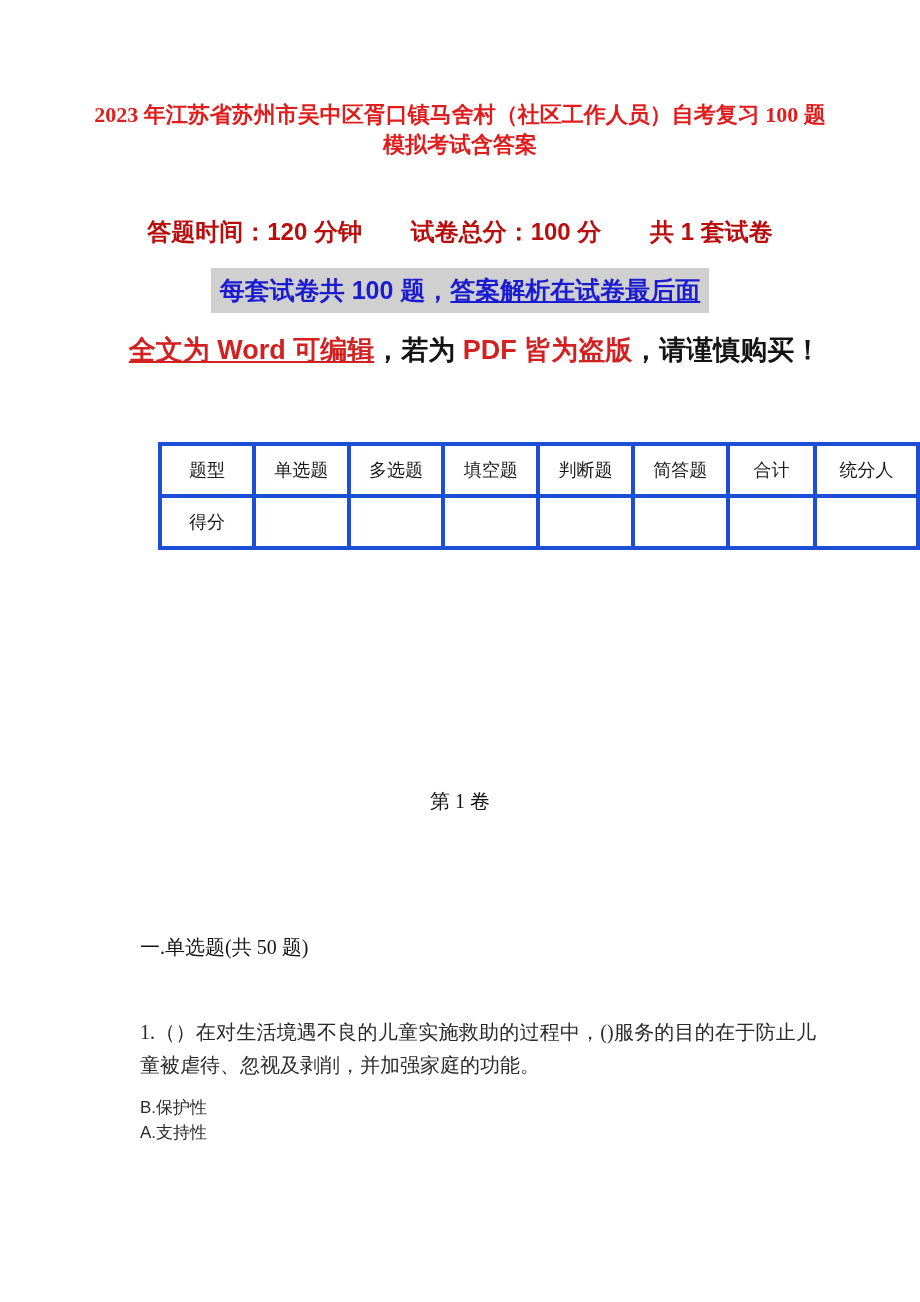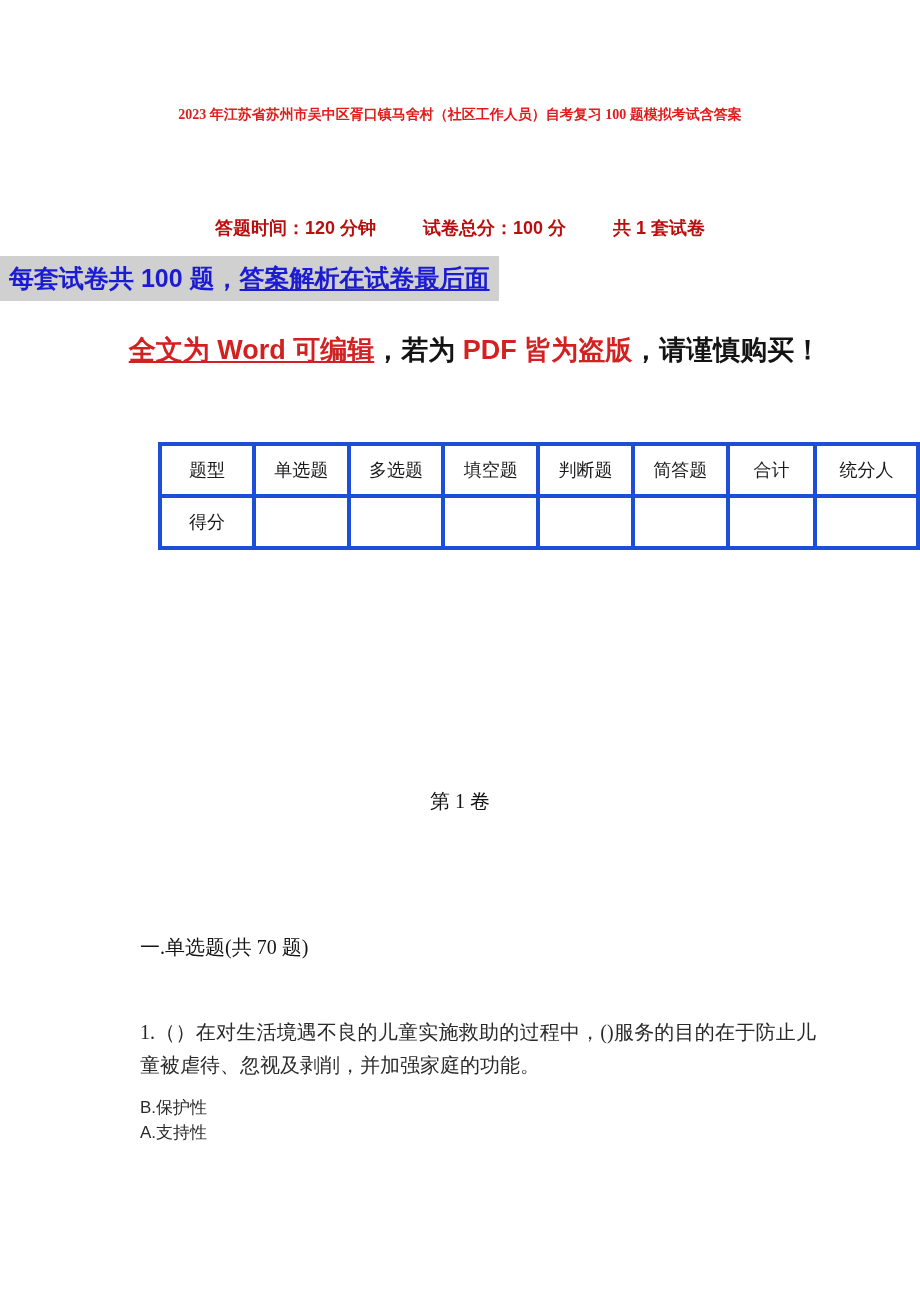--- a/index.html
+++ b/index.html
@@ -13,42 +13,43 @@
     color: #111111;
   }
 
   
   .doc-title {
     position: absolute;
     top: 100px; left: 90px; right: 90px;
     text-align: center;
     font-family: "Liberation Serif", serif;
     font-weight: bold;
-    font-size: 14px;
+    font-size: 22px;
     line-height: 30px;
     color: #e11c1c;
   }
 
   
   .exam-info {
     position: absolute;
     top: 216px; left: 0; right: 0;
     text-align: center;
     font-family: "Liberation Sans", sans-serif;
     font-weight: bold;
-    font-size: 18px;
+    font-size: 24px;
     color: #ba0e0e;
     white-space: nowrap;
   }
   .exam-info .seg { display: inline-block; margin: 0 21px; }
 
   
   .highlight-wrap {
     position: absolute;
-    top: 256px; left: 0; right: 0;
+    top: 268px; left: 0; right: 0;
+    text-align: center;
   }
   .highlight-note {
     display: inline-block;
     background: #d0d0d0;
     padding: 6px 9px;
     font-family: "Liberation Sans", sans-serif;
     font-weight: bold;
     font-size: 25px;
     color: #1b1bd1;
     white-space: nowrap;
@@ -172,21 +173,21 @@
       <td></td>
       <td></td>
       <td></td>
       <td></td>
     </tr>
   </tbody>
     </table>
 
   <div class="volume-heading">第 1 卷</div>
 
-  <div class="section-heading">一.单选题(共 70 题)</div>
+  <div class="section-heading">一.单选题(共 50 题)</div>
 
   <div class="question-text">1.（）在对生活境遇不良的儿童实施救助的过程中，()服务的目的在于防止儿童被虐待、忽视及剥削，并加强家庭的功能。</div>
 
   <div class="options">
     <div>B.保护性</div>
     <div>A.支持性</div>
   </div>
 
 </div>
 

